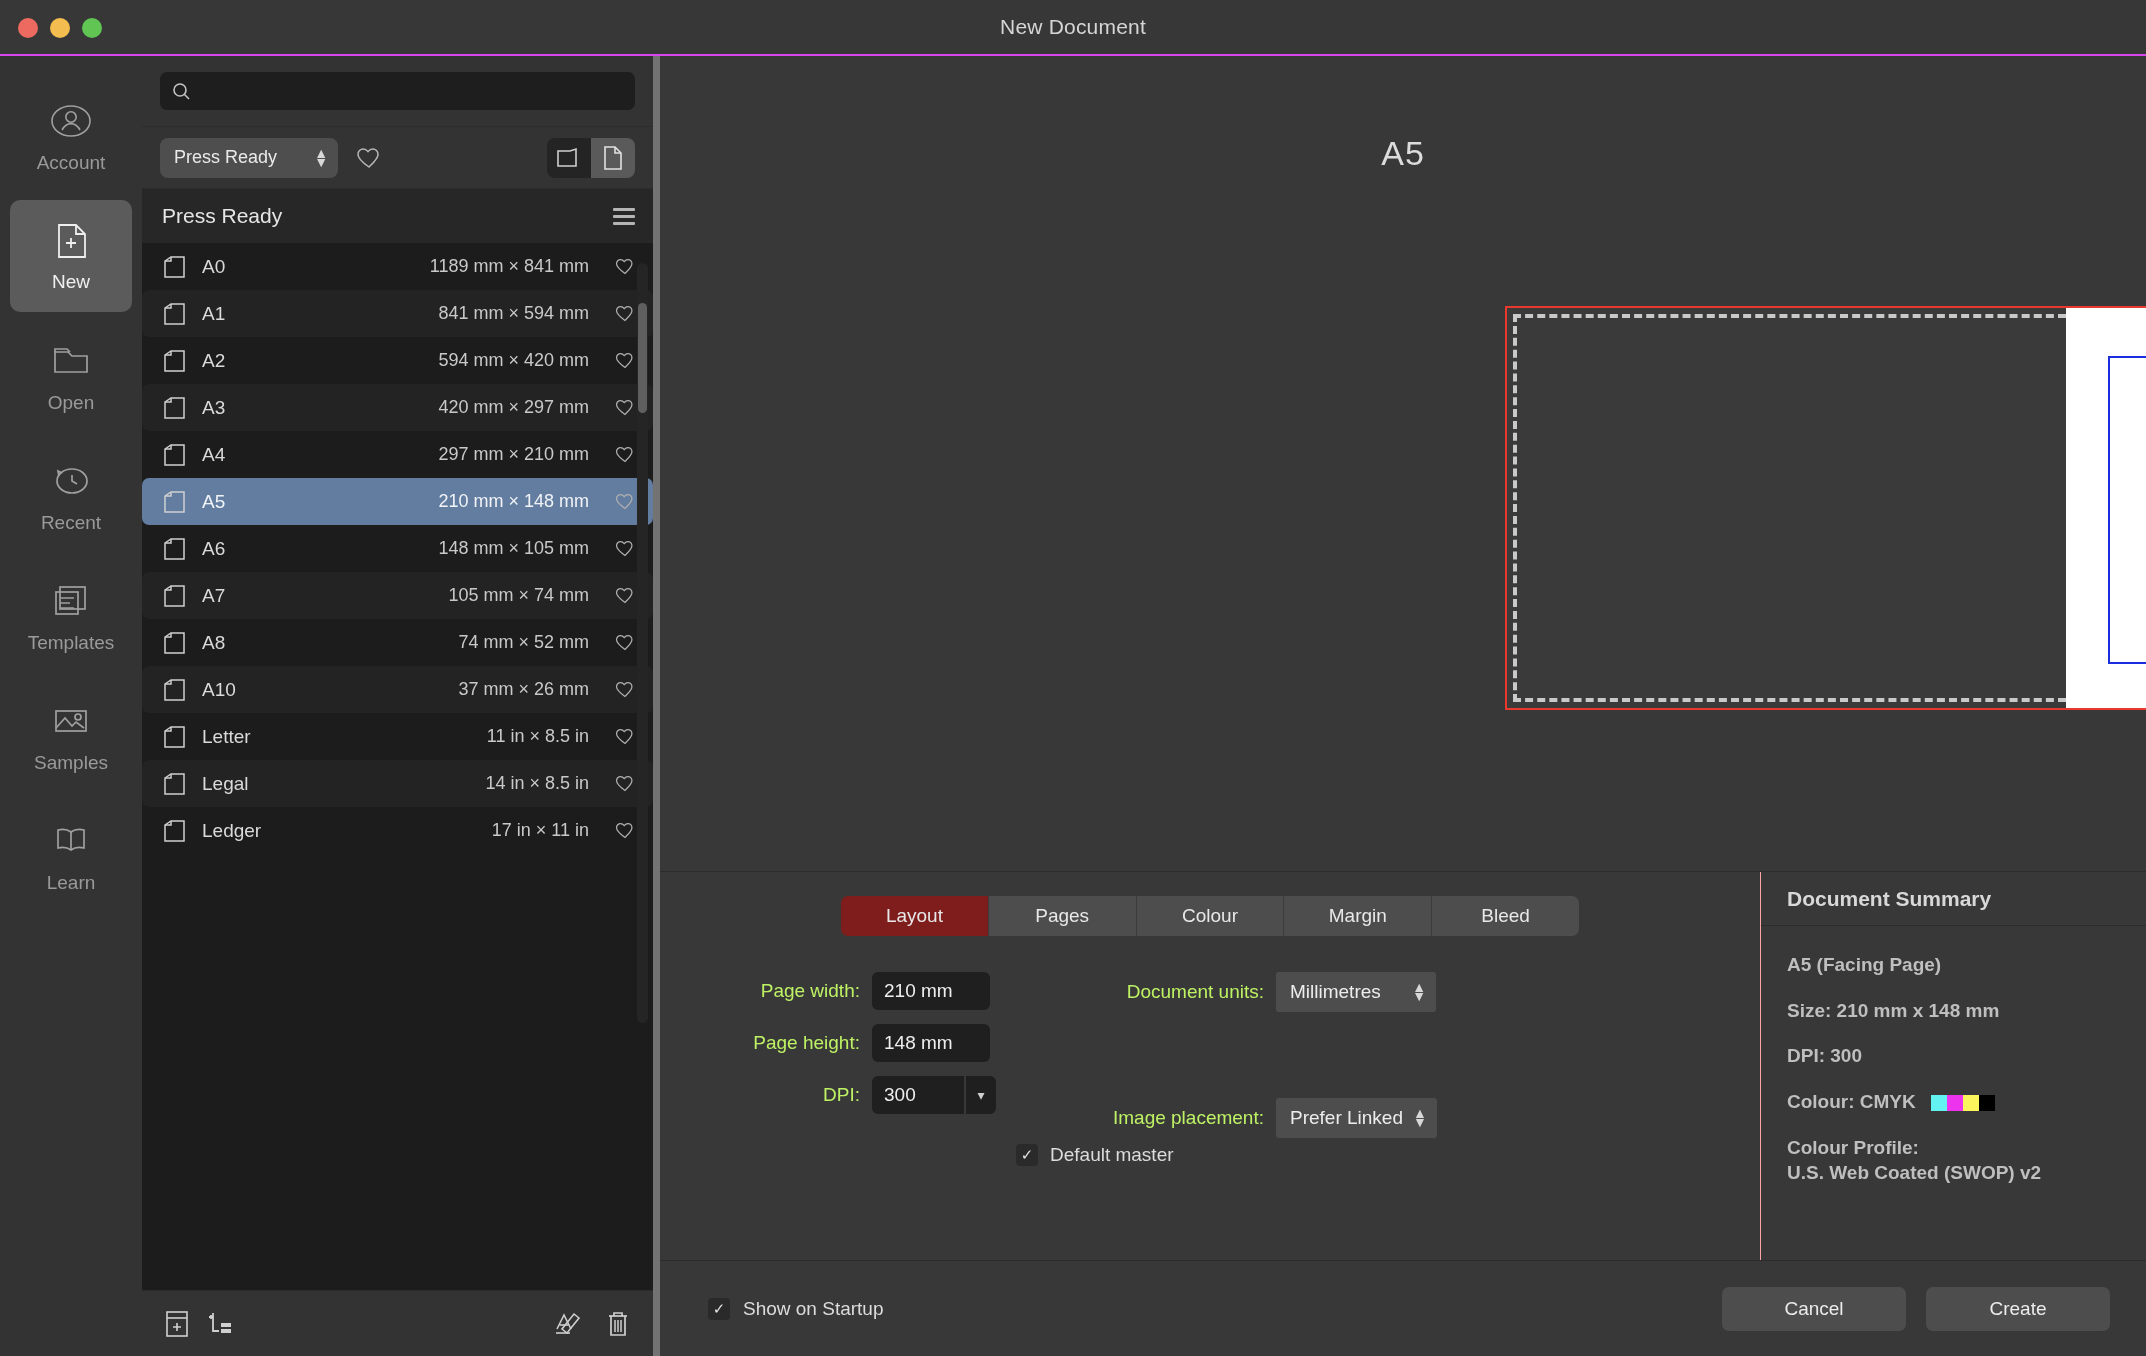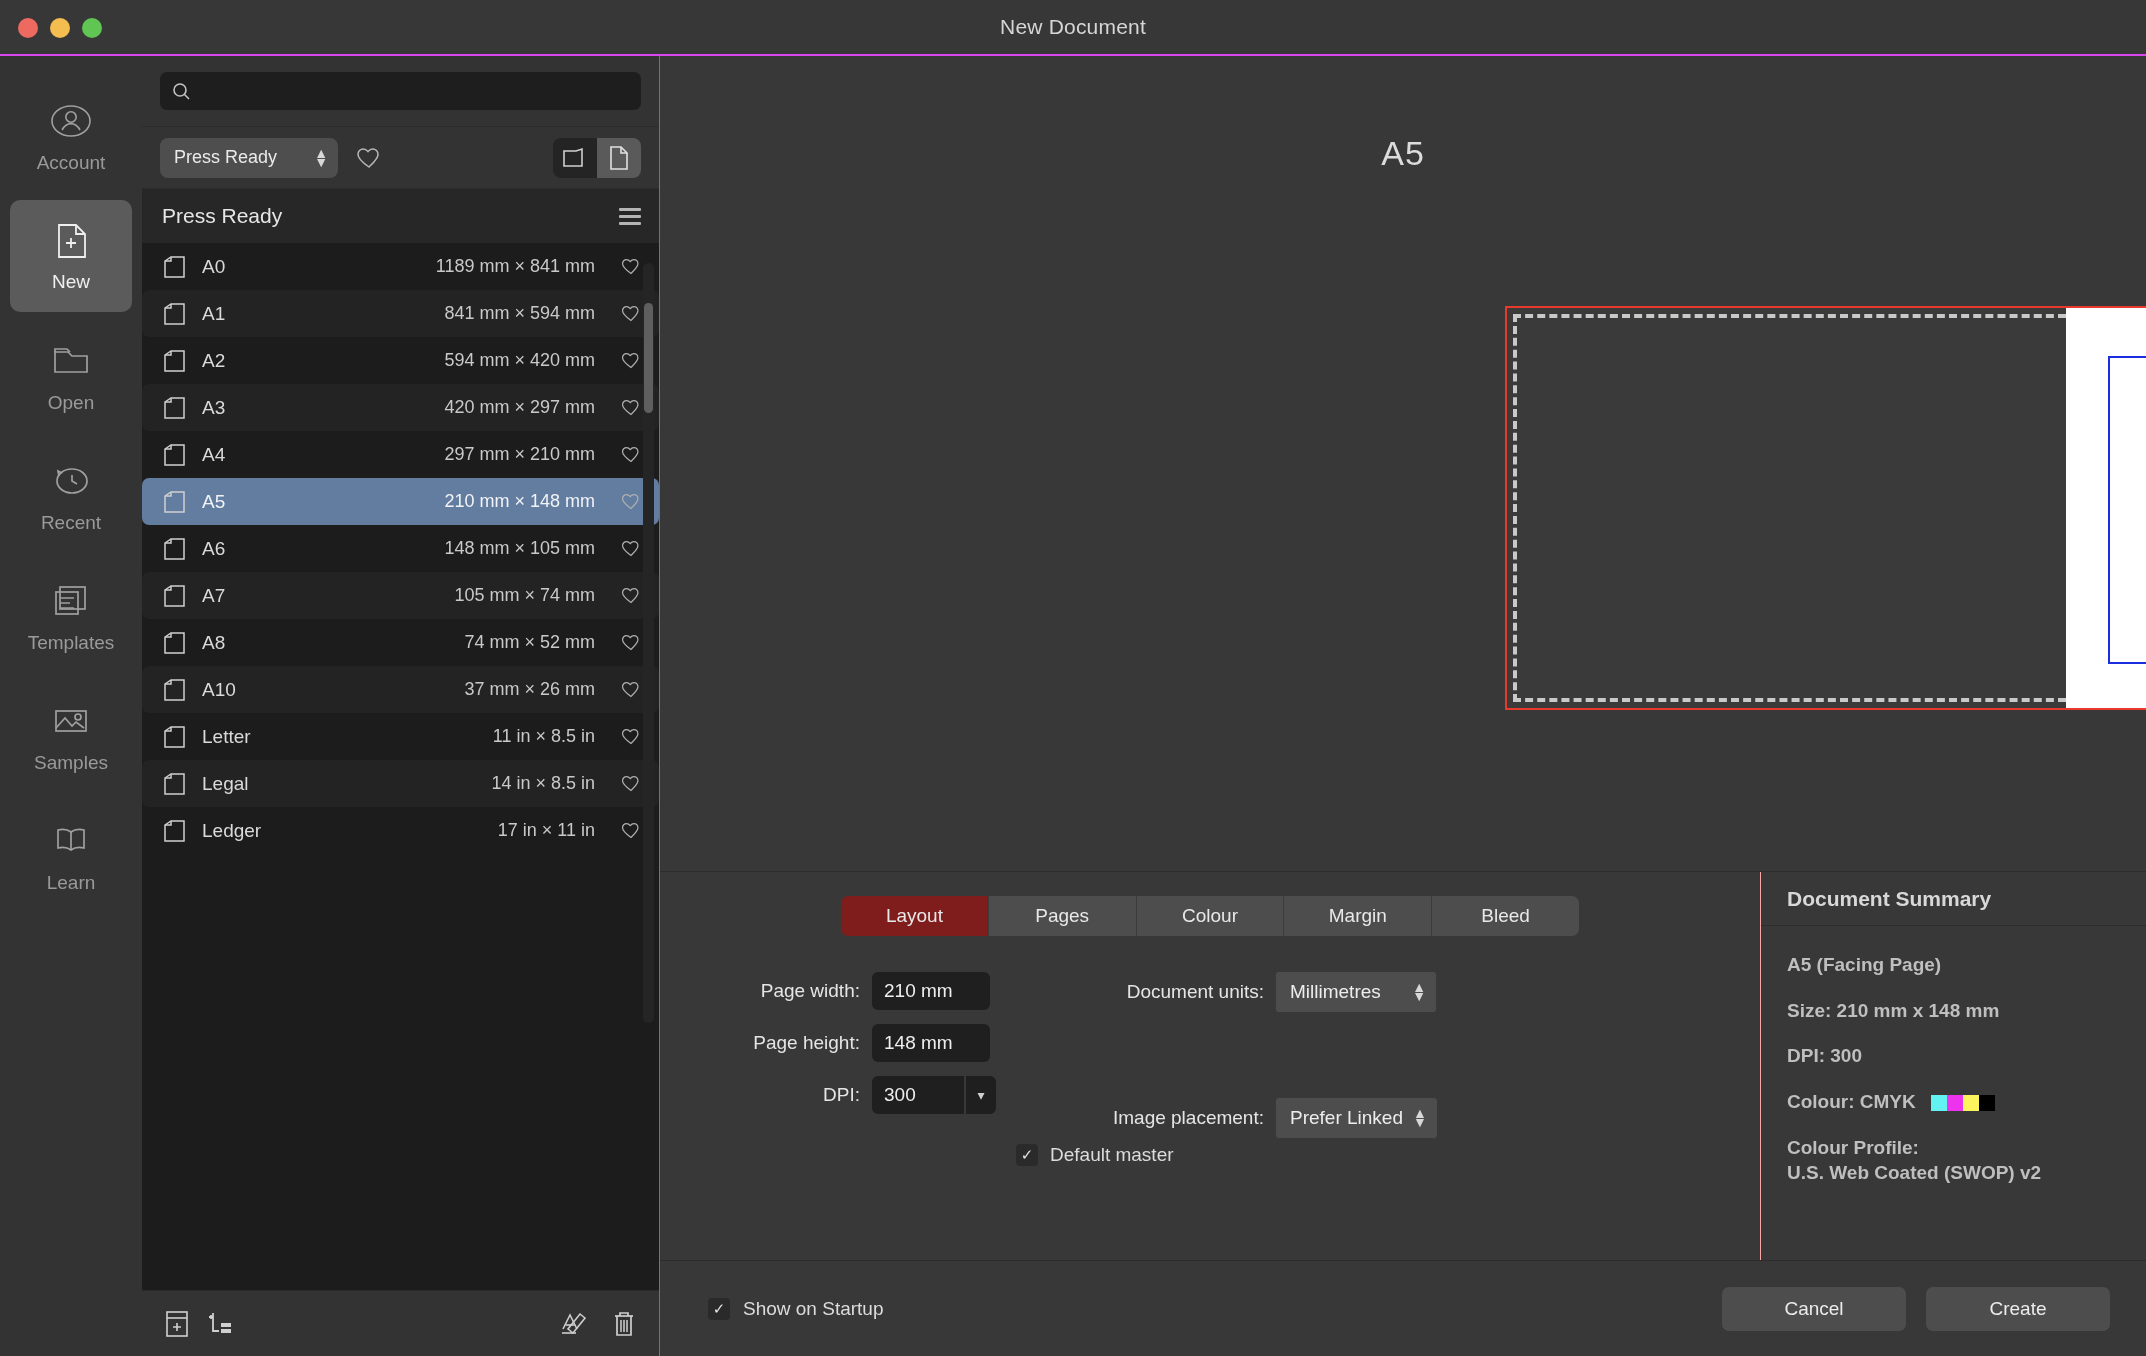--- a/index.html
+++ b/index.html
@@ -50,21 +50,21 @@
     color: #9a9a9a; font-size: 19px;
   }
   .rail-item.active { background: #5b5b5b; color: #efefef; }
   .rail-item.active svg { stroke: #efefef; }
   .rail-item svg { stroke: #a0a0a0; fill: none; stroke-width: 1.6; }
   
   .presets {
     width: 518px; flex: 0 0 518px;
     background: #333333;
     display: flex; flex-direction: column;
-    border-right: 1px solid #737373;
+    border-right: 7px solid #737373;
     min-height: 0;
   }
   .search-wrap { padding: 16px 18px 16px 18px; border-bottom: 1px solid #2c2c2c; }
   .search-box {
     height: 38px; background: #1e1e1e; border-radius: 7px;
     display: flex; align-items: center; padding: 0 12px; gap: 9px;
   }
   .search-box input {
     flex: 1; background: transparent; border: none; outline: none;
     color: #d2d2d2; font-size: 17px; font-family: inherit;
@@ -167,21 +167,21 @@
     color: #e8e8e8; font-size: 19px;
     border-right: 1px solid #3c3c3c;
   }
   .tab:last-child { border-right: none; }
   .tab.active { background: #7f1d1d; }
   .form {
     margin-top: 36px; display: flex; padding-left: 52px; gap: 76px;
   }
   .col { display: flex; flex-direction: column; gap: 14px; }
   .frow { display: flex; align-items: center; gap: 12px; }
-  .flabel { color: #e5e5e5; font-size: 19px; text-align: right; }
+  .flabel { color: #bef264; font-size: 19px; text-align: right; }
   .col1 .flabel { width: 148px; }
   .col2 .flabel { width: 192px; }
   .finput {
     width: 118px; height: 38px; background: #1f1f1f; border-radius: 6px;
     display: flex; align-items: center; padding-left: 12px;
     color: #eeeeee; font-size: 19px;
   }
   .dpi-group { display: flex; gap: 2px; }
   .dpi-group .finput { width: 92px; border-radius: 6px 0 0 6px; }
   .dpi-arrow {

